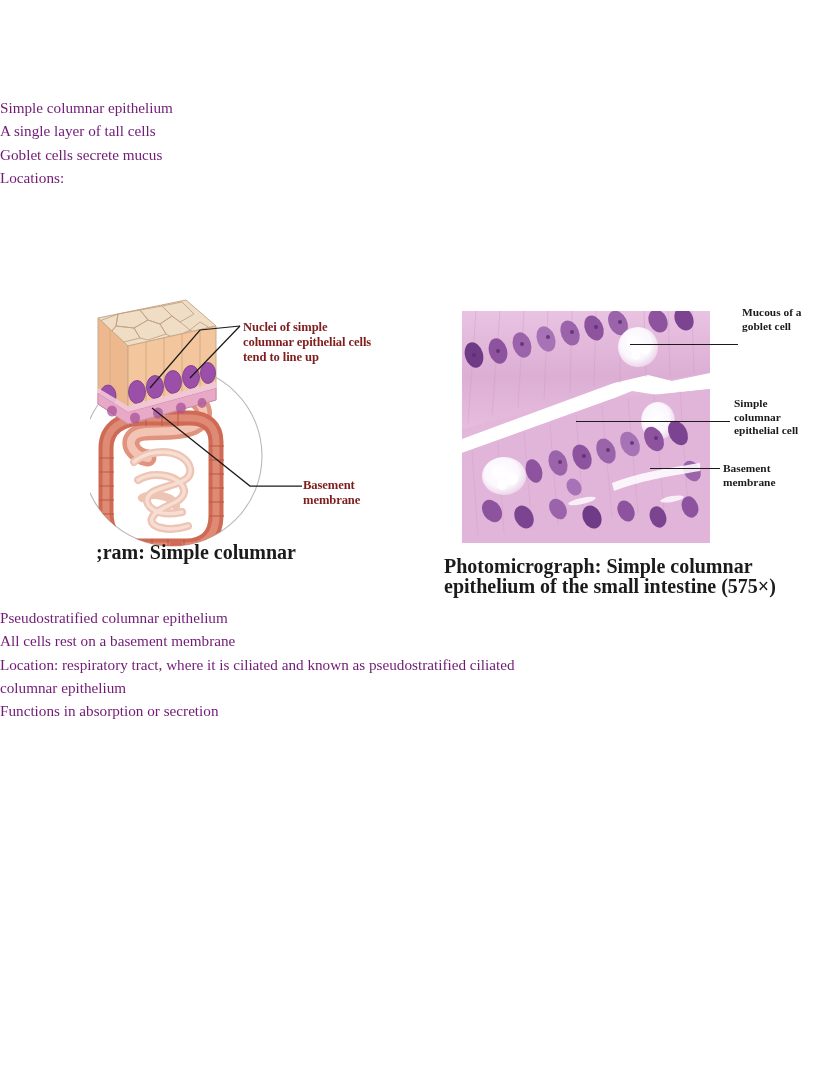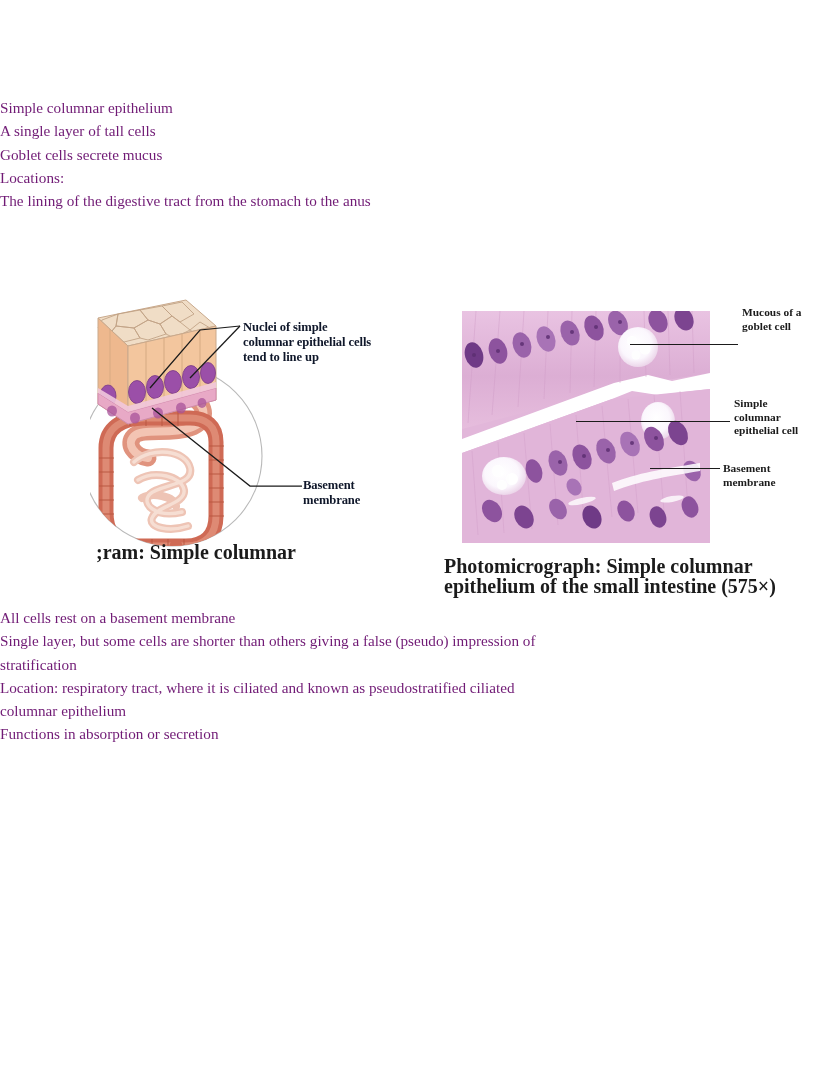--- a/index.html
+++ b/index.html
@@ -76,21 +76,21 @@
     height: 268px;
   }
   #diagram-svg { display: block; }
 
   .lbl {
     position: absolute;
     font-family: "Liberation Serif", "DejaVu Serif", serif;
     font-weight: bold;
     font-size: 12.6px;
     line-height: 15.2px;
-    color: #0f172a;
+    color: #7f1d1d;
     letter-spacing: -0.1px;
   }
   #lbl-nuclei { left: 153px; top: 24px; width: 130px; }
   #lbl-basement-d { left: 213px; top: 182px; width: 110px; }
 
   .caption {
     position: absolute;
     font-family: "Liberation Serif", "DejaVu Serif", serif;
     font-weight: bold;
     font-size: 20px;
@@ -144,24 +144,20 @@
               <li class="item">
 
                 <span class="txt wrap-560">Goblet cells secrete mucus</span>
               </li>
             </ul>
           </li>
           <li class="item">
 
             <span class="txt wrap-560">Locations:</span>
             <ul class="lvl l3">
-              <li class="item">
-
-                <span class="txt wrap-560">The lining of the digestive tract from the stomach to the anus</span>
-              </li>
             </ul>
           </li>
         </ul>
       </li>
     </ul>
   </div>
 
   <div class="figure-area">
 
     <div class="fig" id="diagram-figure">
@@ -432,28 +428,25 @@
       <div class="plbl" id="lbl-basement-p">Basement membrane</div>
     </div>
 
     <div class="caption" id="caption-photo">Photomicrograph: Simple columnar epithelium of the small intestine (575×)</div>
   </div>
 
   <div class="outline" id="outline-bottom">
     <ul class="lvl l1">
       <li class="item">
 
+        <span class="txt wrap-560">Pseudostratified columnar epithelium</span>
         <ul class="lvl l2">
           <li class="item">
 
             <span class="txt wrap-560">All cells rest on a basement membrane</span>
-          </li>
-          <li class="item">
-
-            <span class="txt wrap-560">Single layer, but some cells are shorter than others giving a false (pseudo) impression of stratification</span>
           </li>
           <li class="item">
 
             <span class="txt wrap-560"><b class="loc">Location</b><span>: respiratory tract, where it is ciliated and known as pseudostratified ciliated columnar epithelium</span></span>
           </li>
           <li class="item">
 
             <span class="txt wrap-560">Functions in absorption or secretion</span>
           </li>
         </ul>

